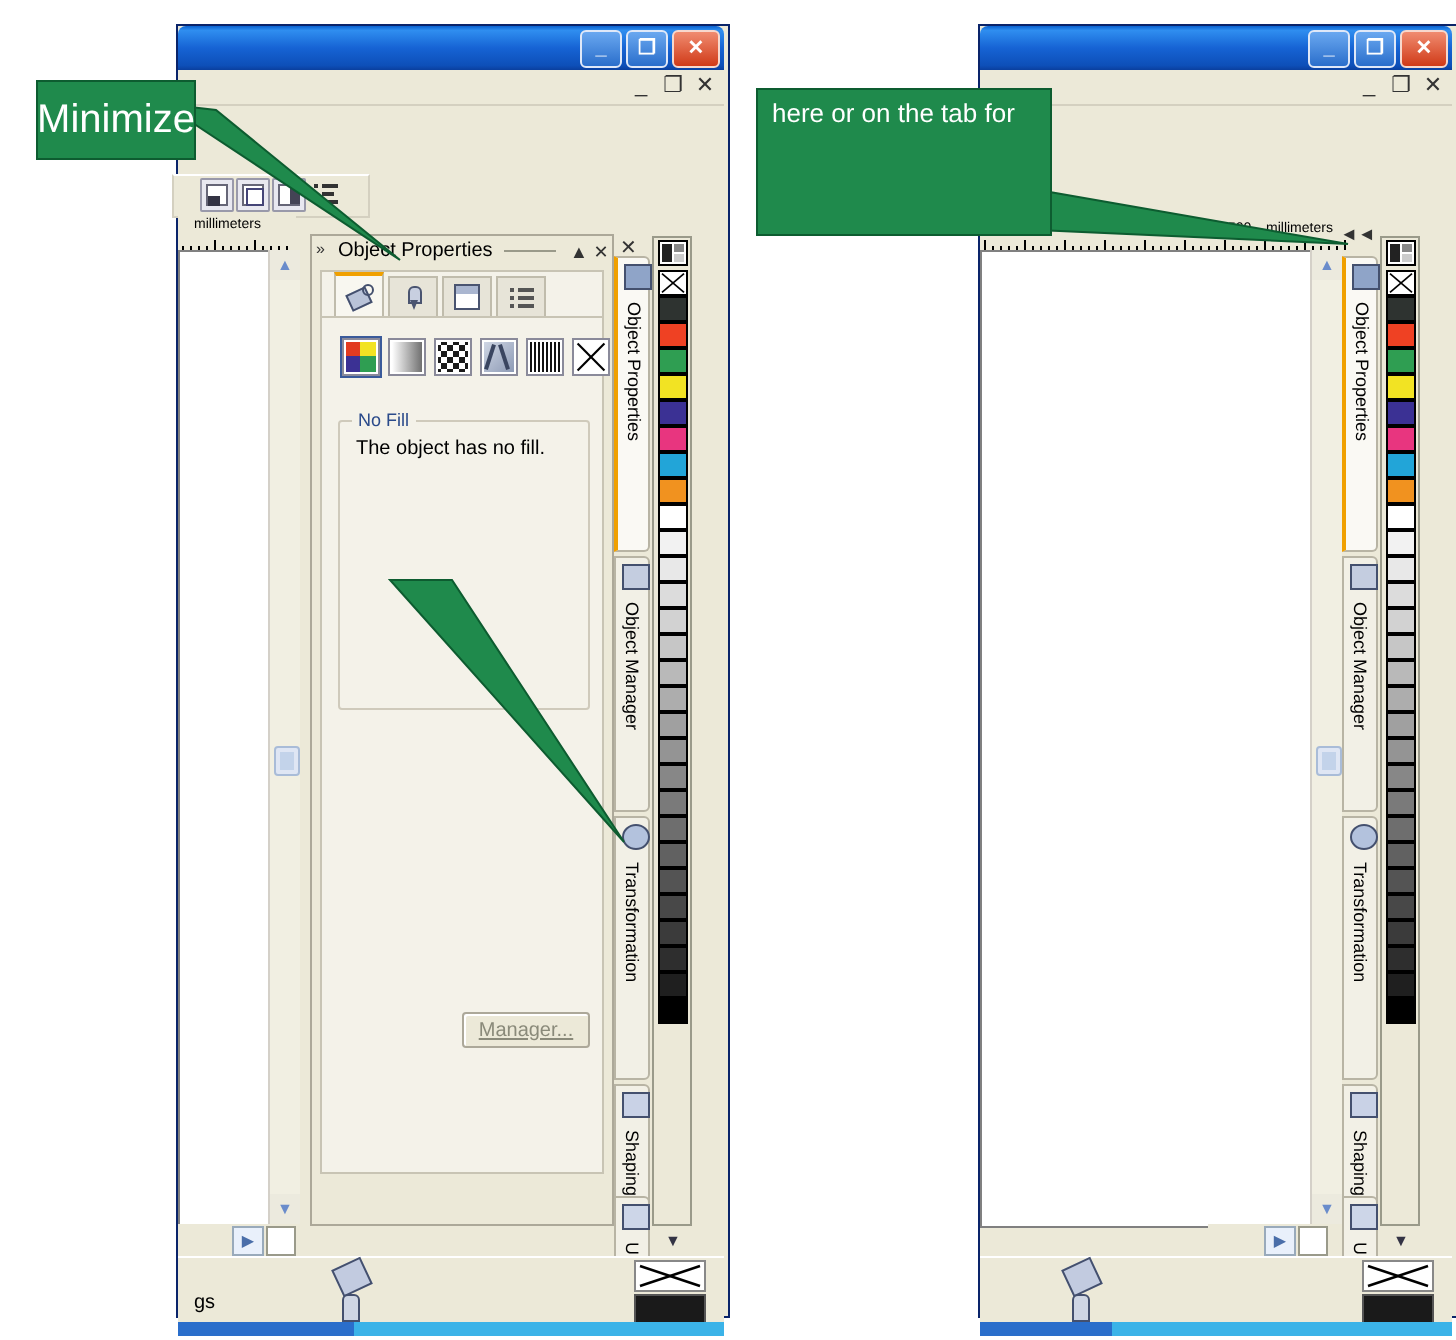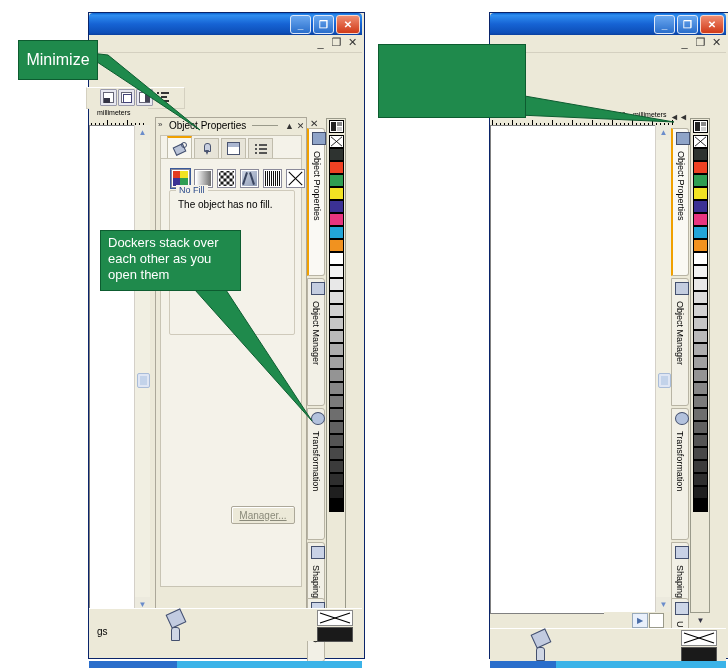--- a/index.html
+++ b/index.html
@@ -94,21 +94,21 @@
   .pal-top{position:absolute;left:2px;width:15px;height:13px;border:1px solid #000;background:#fff;box-sizing:border-box;}
 
   
   .statusbar{position:absolute;background:#ece9d8;border-top:1px solid #fff;}
   .taskbar{position:absolute;height:7px;background:#2a6ecb;}
   .taskbar .seg{position:absolute;top:0;height:7px;background:#3bb3e8;}
 
   
   .callout{position:absolute;background:#1f8a4c;border:1px solid #0d5c30;color:#0b2a16;
      font-size:13px;line-height:16px;padding:4px 7px;box-sizing:border-box;z-index:50;}
-  .callout.small{font-size:16px;padding:19px 8px;}
+  .callout.small{font-size:20px;padding:19px 8px;}
   svg.pointer{position:absolute;z-index:49;overflow:visible;}
   .nofill-x{position:absolute;inset:0;}
 </style>
 </head>
 <body>
 
 <div class="panel" id="left-panel">
 
   <div class="winframe" style="left:88px;top:12px;width:275px;height:645px;">
   </div>
@@ -260,21 +260,21 @@
             repeating-linear-gradient(90deg,#111 0 1px,#fff 1px 2px);"></span>
         </div>
         <div class="fbtn">
           <svg class="nofill-x" viewBox="0 0 19 19">
             <line x1="2" y1="2" x2="17" y2="17" stroke="#000" stroke-width="1.2"></line>
             <line x1="17" y1="2" x2="2" y2="17" stroke="#000" stroke-width="1.2"></line>
           </svg>
         </div>
       </div>
 
-      <div class="group" style="left:8px;top:54px;width:124px;height:143px;">
+      <div class="group" style="left:8px;top:74px;width:124px;height:143px;">
         <span class="group-lbl">No Fill</span>
         <span class="group-txt">The object has no fill.</span>
       </div>
 
       <div class="btn" style="left:70px;top:370px;width:62px;height:16px;">
         <span style="text-decoration:underline;text-decoration-color:#8a8a7a;">Manager...</span>
       </div>
     </div>
 
   </div>
@@ -340,21 +340,21 @@
       <div class="swatch" style="top: 302px; background: rgb(97, 97, 97);"></div>
       <div class="swatch" style="top: 315px; background: rgb(84, 84, 84);"></div>
       <div class="swatch" style="top: 328px; background: rgb(72, 72, 72);"></div>
       <div class="swatch" style="top: 341px; background: rgb(59, 59, 59);"></div>
       <div class="swatch" style="top: 354px; background: rgb(46, 46, 46);"></div>
       <div class="swatch" style="top: 367px; background: rgb(31, 31, 31);"></div>
       <div class="swatch" style="top: 380px; background: rgb(0, 0, 0);"></div>
       <div style="position: absolute; left: 2px; bottom: -14px; width: 15px; height: 12px; display: flex; align-items: center; justify-content: center; color: rgb(51, 51, 68); font-size: 8px;">▼</div>
     </div>
 
-  <div class="statusbar" style="left:89px;top:608px;width:273px;height:32px;text-align:right;">
+  <div class="statusbar" style="left:89px;top:628px;width:273px;height:32px;text-align:right;">
     <span style="position:absolute;left:8px;top:17px;font-size:10px;">gs</span>
     <span style="position:absolute;left:79px;top:2px;width:14px;height:13px;background:#c2cbe0;
                  border:1px solid #44506e;transform:rotate(-25deg);"></span>
     <span style="position:absolute;left:82px;top:18px;width:7px;height:12px;background:#cfd6e4;
                  border:1px solid #44506e;border-radius:3px 3px 0 0;"></span>
     <span style="position:absolute;left:228px;top:1px;width:34px;height:14px;background:#fff;border:1px solid #888;">
       <svg viewBox="0 0 34 14" style="position:absolute;inset:0;width:100%;height:100%;">
         <line x1="2" y1="2" x2="32" y2="12" stroke="#000" stroke-width="1.3"></line>
         <line x1="32" y1="2" x2="2" y2="12" stroke="#000" stroke-width="1.3"></line>
       </svg>
@@ -369,25 +369,20 @@
   <svg class="pointer" style="left:0;top:0;width:364px;height:340px;">
     <polygon points="82,52 108,55 200,130" fill="#1f8a4c" stroke="#0d5c30" stroke-width="1"></polygon>
   </svg>
   <div class="callout small" style="left:18px;top:40px;width:80px;height:22px;color:#ffffff;display:flex;align-items:center;justify-content:center;">
     <span>Minimize</span>
   </div>
 
   <svg class="pointer" style="left:0;top:0;width:364px;height:450px;">
     <polygon points="195,290 226,290 312,421" fill="#1f8a4c" stroke="#0d5c30" stroke-width="1"></polygon>
   </svg>
-  <div class="callout" style="left:100px;top:230px;width:141px;height:61px;color:#ffffff;">
-    <div>Dockers stack over</div>
-    <div>each other as you</div>
-    <div>open them</div>
-  </div>
 </div>
 
 <div class="panel" id="right-panel">
 
   <div class="winframe" style="left:125px;top:12px;width:238px;height:645px;"></div>
 
   <div class="titlebar" style="left:126px;top:13px;width:236px;">
     <div class="tb-btns">
       <div class="tb-btn">_</div>
       <div class="tb-btn">❐</div>
@@ -557,14 +552,15 @@
   </div>
 
   <div class="taskbar" style="left:126px;top:661px;width:236px;">
     <span class="seg" style="left:66px;width:170px;"></span>
   </div>
 
   <svg class="pointer" style="left:0;top:0;width:364px;height:200px;">
     <polygon points="155,95 155,115 310,122" fill="#1f8a4c" stroke="#0d5c30" stroke-width="1"></polygon>
   </svg>
   <div class="callout" style="left:14px;top:44px;width:148px;height:74px;color:#ffffff;">
+    <div>here or on the tab for</div>
   </div>
 </div>
 
 </body></html>

